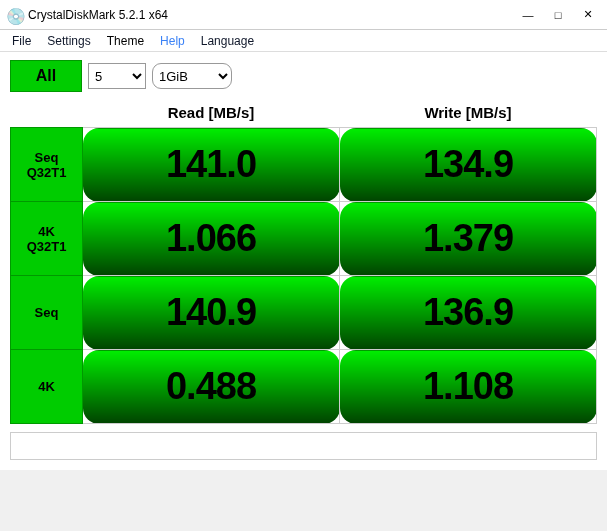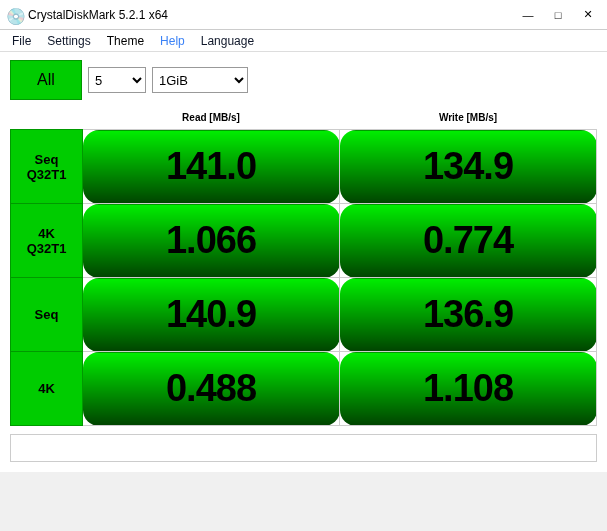--- a/index.html
+++ b/index.html
@@ -80,46 +80,46 @@
     
     .controls-row {
       display: flex;
       align-items: center;
       gap: 6px;
       margin-bottom: 8px;
     }
     .btn-all {
       background: #00cc00;
       color: #000;
-      font-weight: normal;
+      font-weight: bold;
       font-size: 16px;
       border: 1px solid #009900;
       width: 72px;
-      height: 40px;
+      height: 32px;
       cursor: pointer;
     }
     .select-box {
       border: 1px solid #999;
       background: #fff;
       font-size: 13px;
       height: 26px;
       cursor: pointer;
       padding: 0 2px;
     }
     .select-runs { width: 58px; }
-    .select-size { width: 96px; }
+    .select-size { width: 80px; border-radius: 9px; }
     .select-drive { width: 200px; }
 
     
     .results-table {
       width: 100%;
       border-collapse: collapse;
     }
     .results-table th {
-      font-size: 10px;
+      font-size: 15px;
       font-weight: bold;
       text-align: center;
       padding: 4px 0 6px 0;
       color: #000;
       margin-top: 29px;
     }
     .results-table td {
       border: 1px solid #ccc;
       padding: 15px;
       text-align: center;
@@ -207,21 +207,21 @@
     </thead>
     <tbody id="results-tbody">
     <tr>
           <td class="label-cell">Seq<br>Q32T1</td>
           <td class="value-cell">141.0</td>
           <td class="value-cell write">134.9</td>
         </tr>
         <tr>
           <td class="label-cell">4K<br>Q32T1</td>
           <td class="value-cell">1.066</td>
-          <td class="value-cell write">0.774</td>
+          <td class="value-cell write">1.379</td>
         </tr>
         <tr>
           <td class="label-cell">Seq</td>
           <td class="value-cell">140.9</td>
           <td class="value-cell write">136.9</td>
         </tr>
         <tr>
           <td class="label-cell">4K</td>
           <td class="value-cell">0.488</td>
           <td class="value-cell write">1.108</td>

